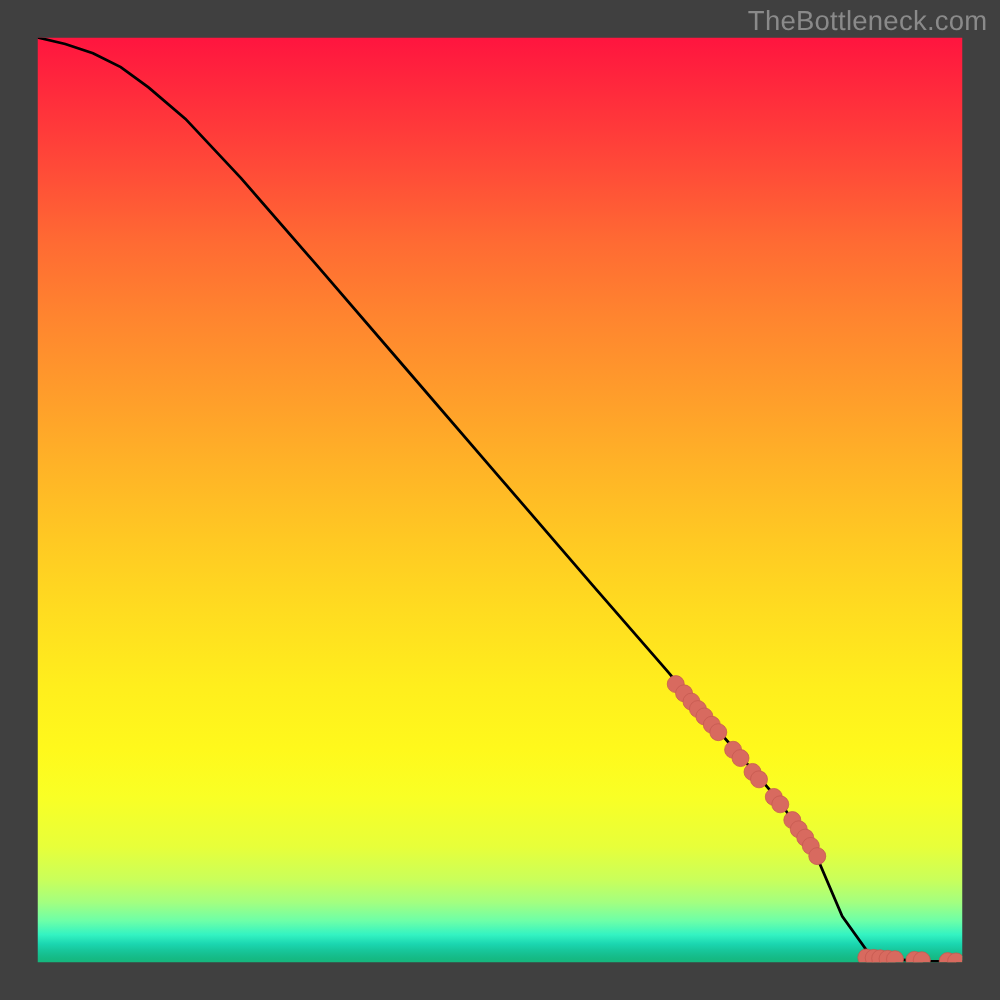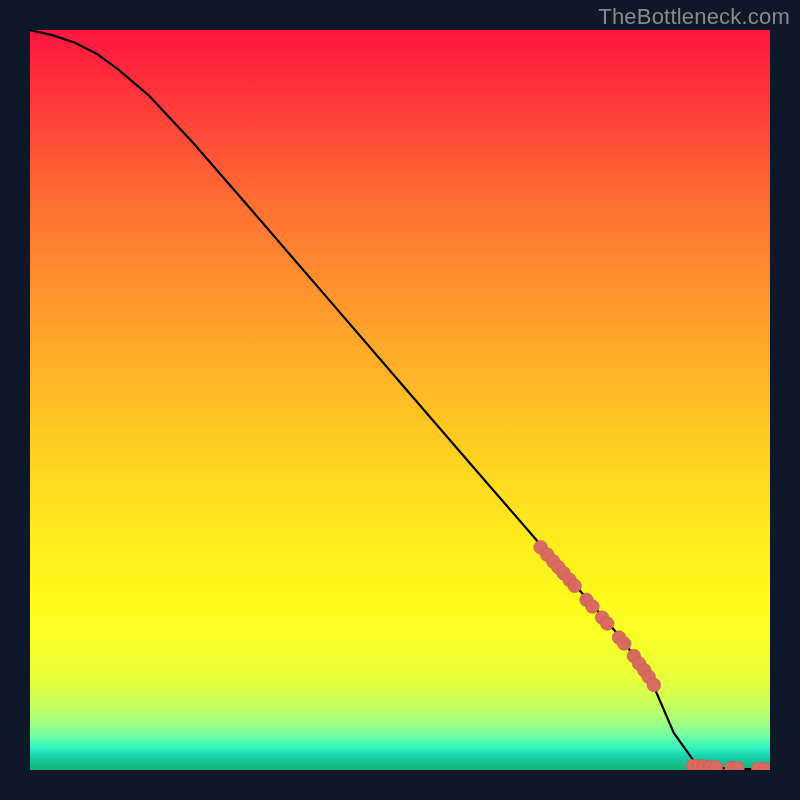--- a/index.html
+++ b/index.html
@@ -10,21 +10,21 @@
     background: #000;
     overflow: hidden;
     font-family: Arial, Helvetica, sans-serif;
   }
   .frame {
     position: absolute;
     left: 0;
     top: 0;
     width: 800px;
     height: 800px;
-    background: #0f172a;
+    background: #404040;
   }
   .plot {
     position: absolute;
     left: 30px;
     top: 30px;
     width: 740px;
     height: 740px;
     overflow: hidden;
   }
   .gradient {

